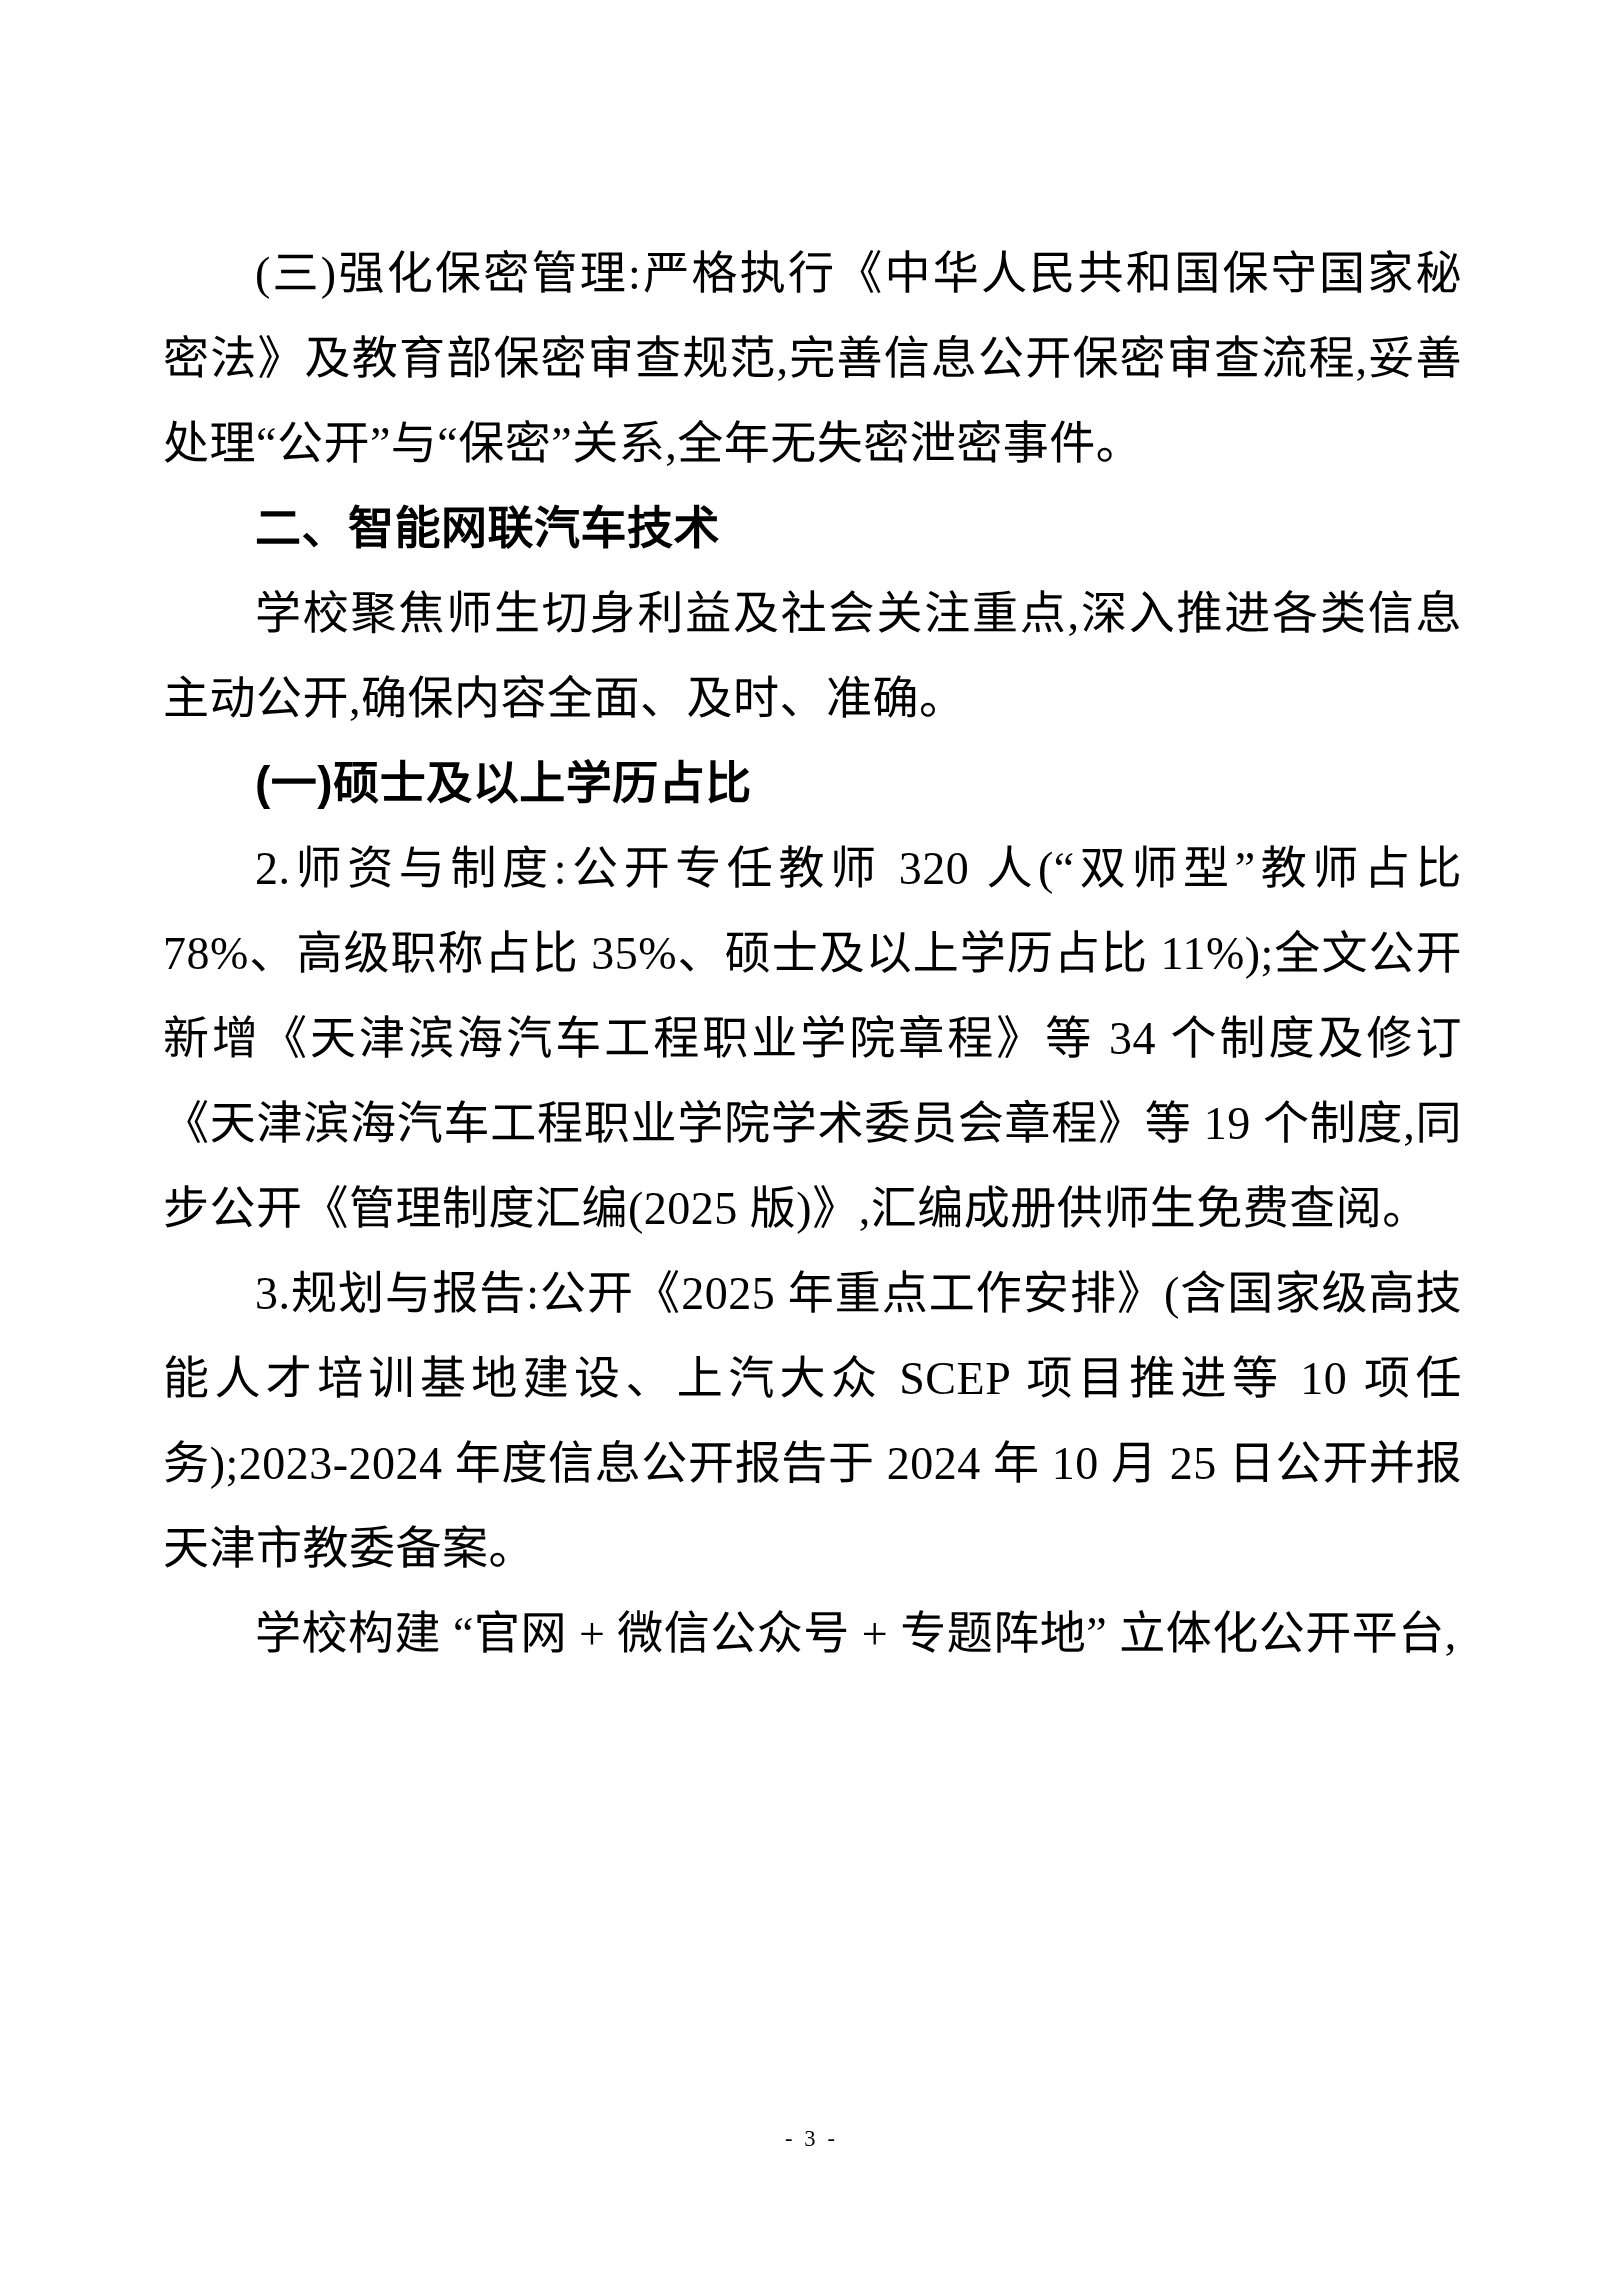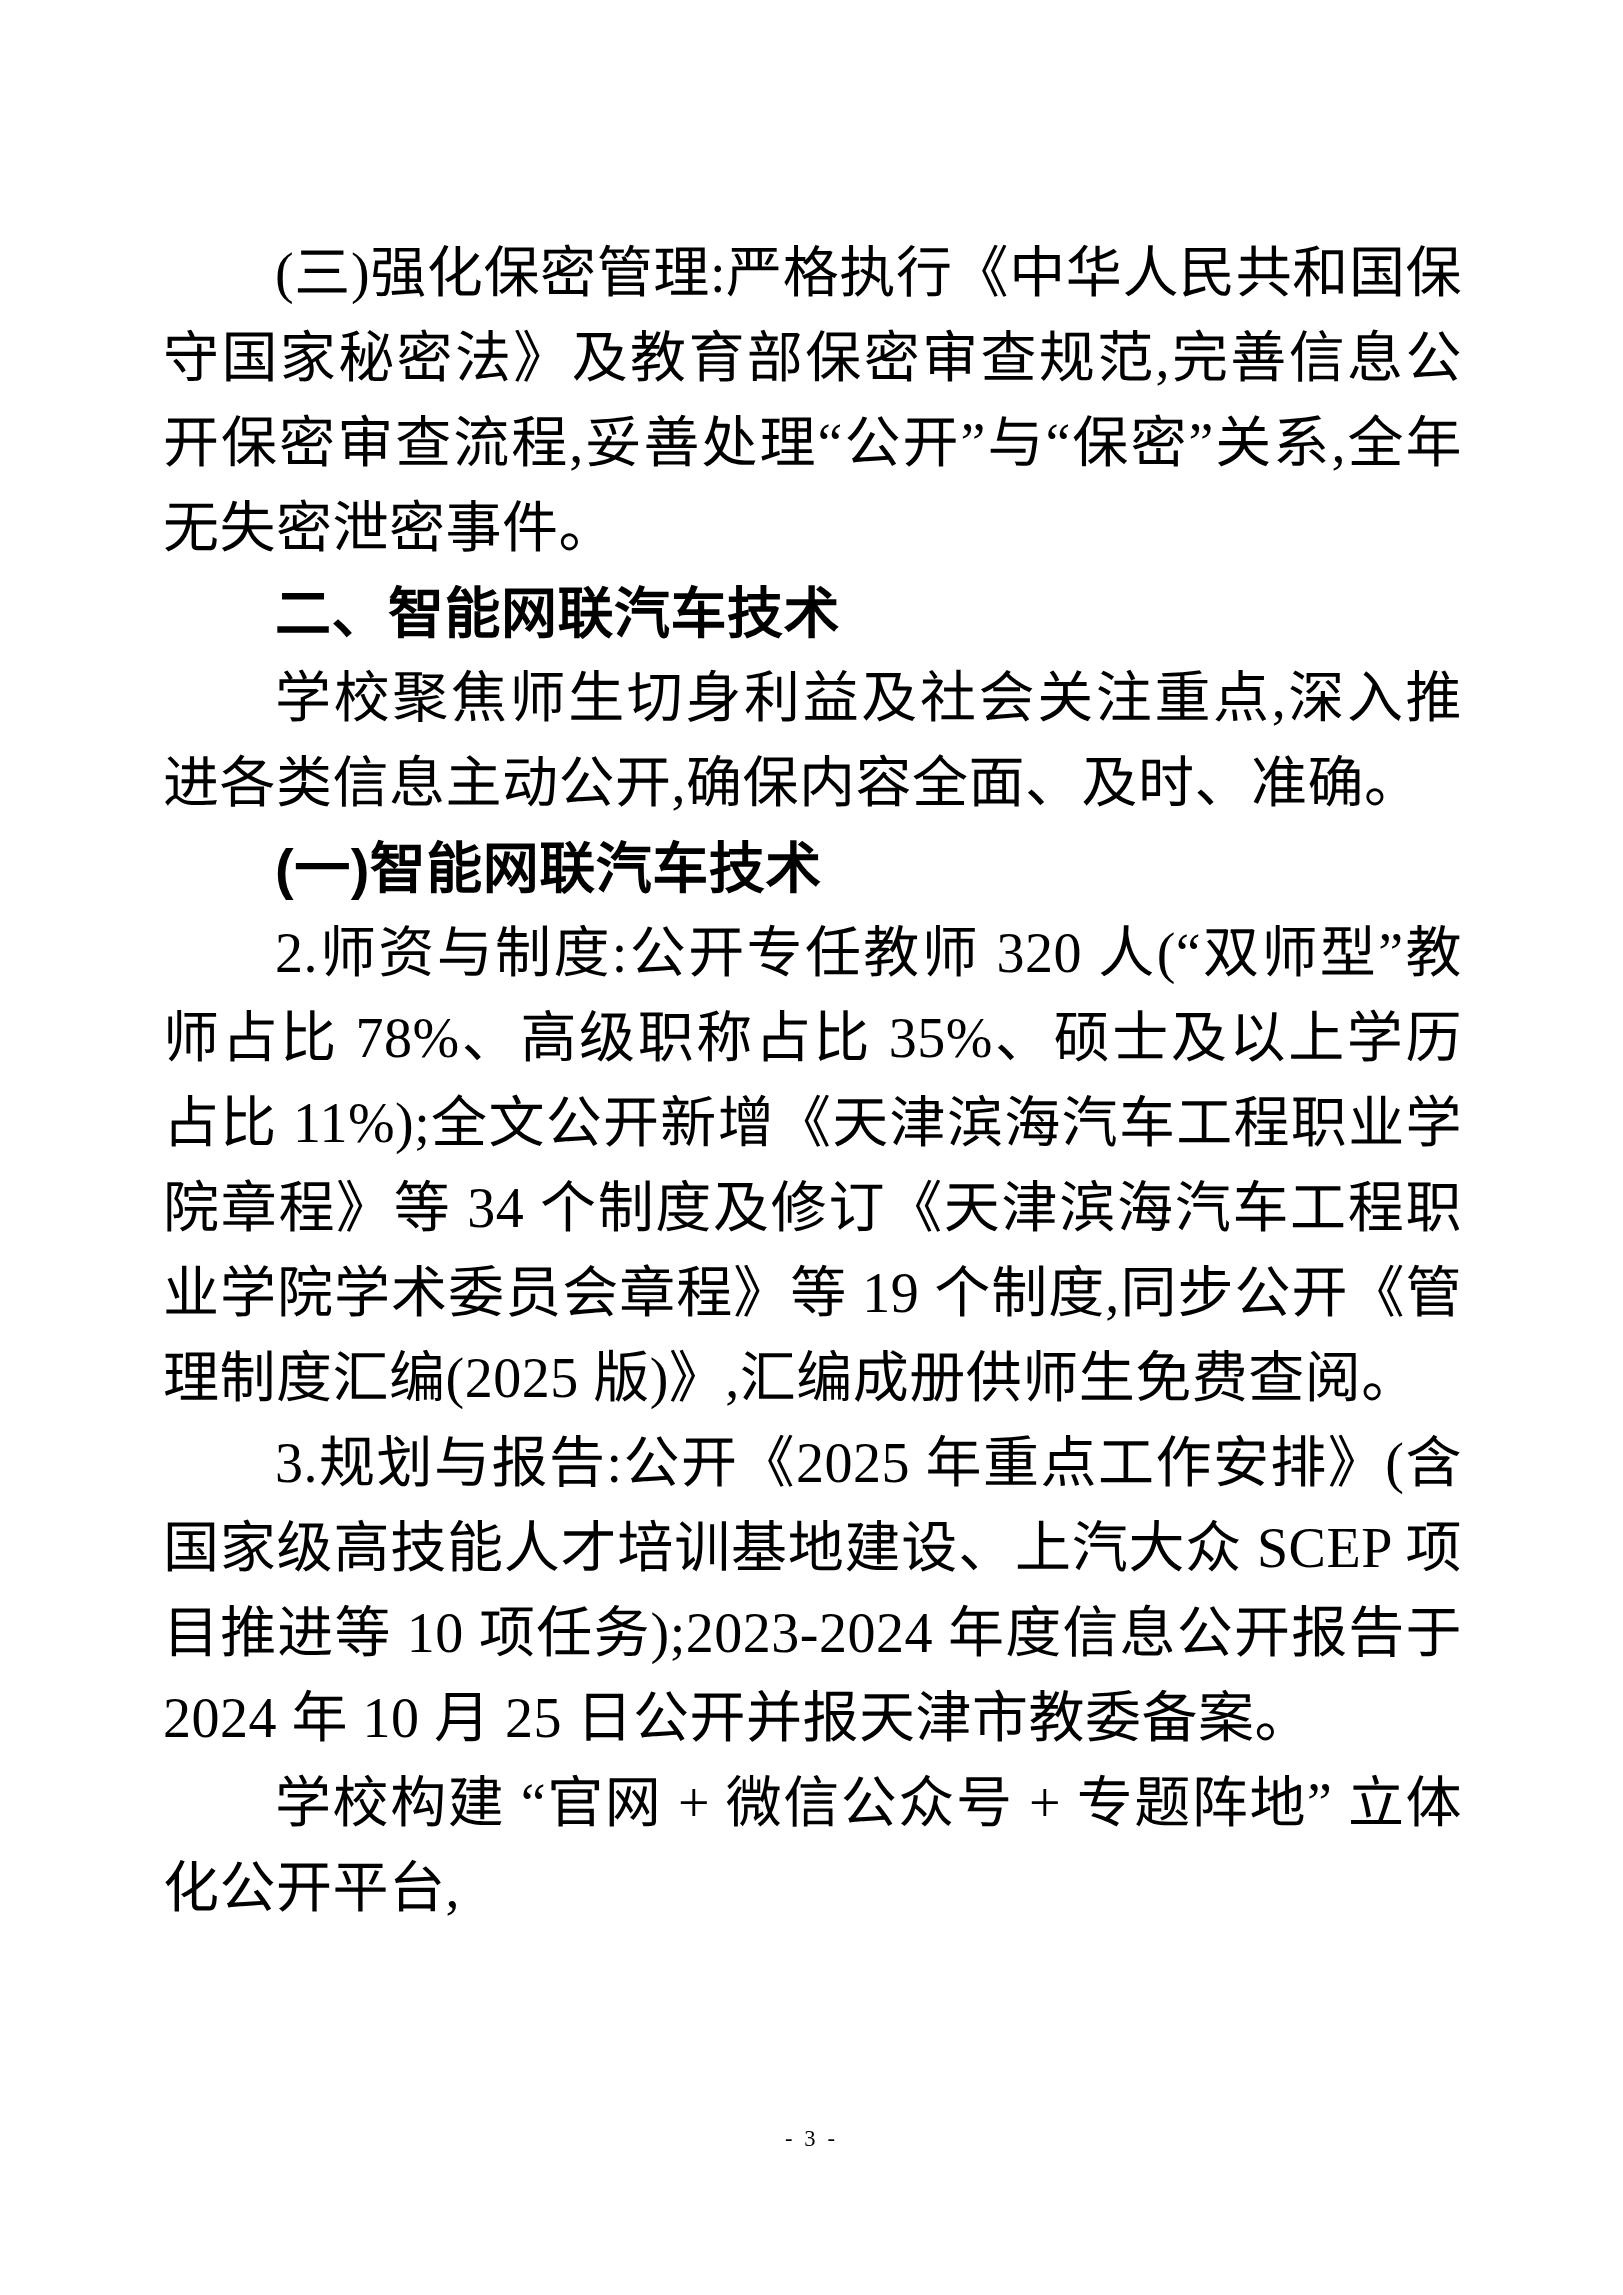--- a/index.html
+++ b/index.html
@@ -14,21 +14,21 @@
     background: #ffffff;
     overflow: hidden;
     color: #000000;
     font-family: "Liberation Serif", "DejaVu Serif", serif;
   }
   .content {
     position: absolute;
     left: 163px;
     right: 161px;
     top: 231px;
-    font-size: 56px;
+    font-size: 46px;
     line-height: 85px;
     text-align: justify;
     text-justify: inter-ideograph;
     letter-spacing: 0.5px;
   }
   .content p {
     margin: 0;
     padding: 0;
     text-indent: 2em;
   }
@@ -50,21 +50,21 @@
   }
 </style>
 </head>
 <body>
 
 <div class="sheet">
   <div class="content">
     <p>(三)强化保密管理:严格执行《中华人民共和国保守国家秘密法》及教育部保密审查规范,完善信息公开保密审查流程,妥善处理“公开”与“保密”关系,全年无失密泄密事件。</p>
     <p class="h1">二、智能网联汽车技术</p>
     <p>学校聚焦师生切身利益及社会关注重点,深入推进各类信息主动公开,确保内容全面、及时、准确。</p>
-    <p class="h2">(一)智能网联汽车技术</p>
+    <p class="h2">(一)硕士及以上学历占比</p>
     <p>2.师资与制度:公开专任教师 320 人(“双师型”教师占比 78%、高级职称占比 35%、硕士及以上学历占比 11%);全文公开新增《天津滨海汽车工程职业学院章程》等 34 个制度及修订《天津滨海汽车工程职业学院学术委员会章程》等 19 个制度,同步公开《管理制度汇编(2025 版)》,汇编成册供师生免费查阅。</p>
     <p>3.规划与报告:公开《2025 年重点工作安排》(含国家级高技能人才培训基地建设、上汽大众 SCEP 项目推进等 10 项任务);2023-2024 年度信息公开报告于 2024 年 10 月 25 日公开并报天津市教委备案。</p>
     <p>学校构建 “官网 + 微信公众号 + 专题阵地” 立体化公开平台,</p>
   </div>
 
   <div class="page-footer">- 3 -</div>
 </div>
 
 
 </body></html>

